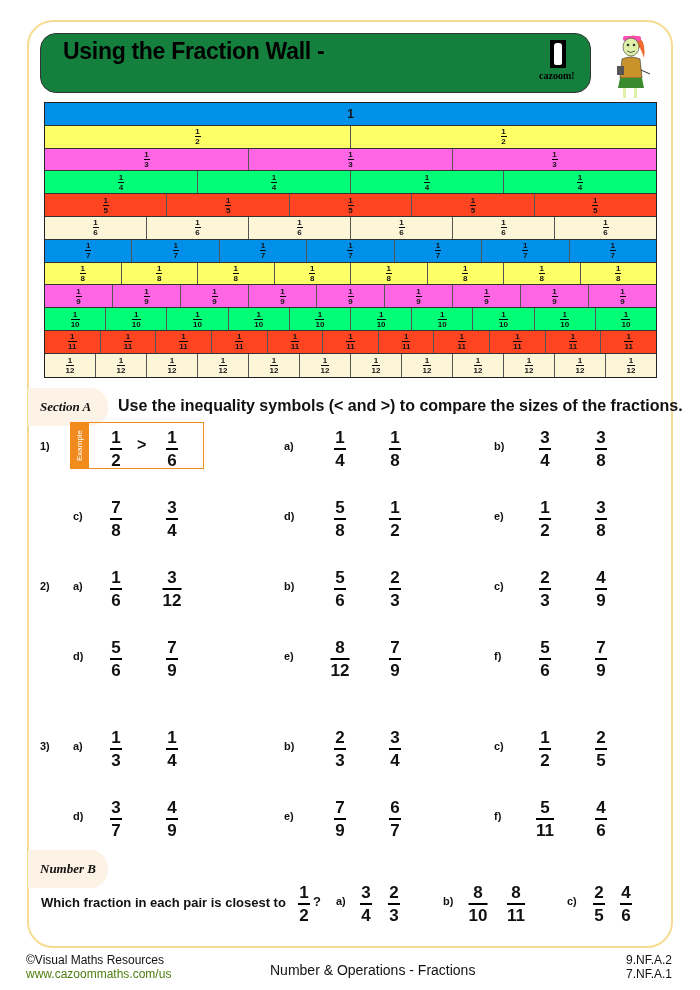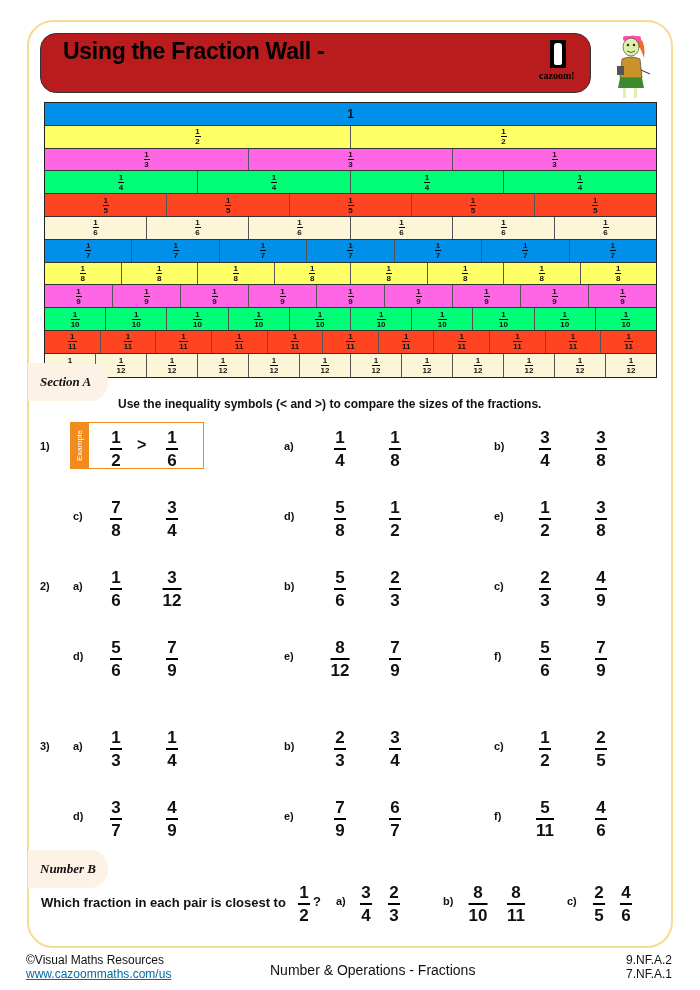--- a/index.html
+++ b/index.html
@@ -1,44 +1,44 @@
 <!DOCTYPE html>
 <html><head>
 <meta charset="utf-8">
 <style>
   * { box-sizing: border-box; margin: 0; padding: 0; }
   body { width: 700px; height: 990px; background: #ffffff; font-family: "Liberation Sans", sans-serif; color: #111; position: relative; overflow: hidden; }
   .frame { position: absolute; left: 27px; top: 20px; width: 646px; height: 928px; border: 2px solid #f6dc92; border-radius: 26px; background: #fff; }
-  .title-box { position: absolute; left: 40px; top: 33px; width: 551px; height: 60px; border: 1.5px solid #333; border-radius: 16px; background: #b91c1c; padding-left: 44px; }
+  .title-box { position: absolute; left: 40px; top: 33px; width: 551px; height: 60px; border: 1.5px solid #333; border-radius: 16px; background: #15803d; padding-left: 44px; }
   .title { position: absolute; left: 22px; top: 4px; font-size: 23px; font-weight: bold; line-height: 26px; color: #000; letter-spacing: -0.3px; }
   .logo { position: absolute; left: 500px; top: 4px; width: 42px; height: 50px; }
   .logo .cup { position: absolute; left: 9px; top: 2px; width: 16px; height: 28px; background: #000; }
   .logo .cup::after { content: ""; position: absolute; left: 4px; top: 3px; width: 8px; height: 22px; background: #fff; border-radius: 3px 3px 2px 2px; }
   .logo .brand { position: absolute; left: -2px; top: 32px; font-family: "Liberation Serif", serif; font-size: 10px; font-weight: bold; color: #000; }
   .mascot { position: absolute; left: 612px; top: 30px; width: 40px; height: 72px; }
   .wall { position: absolute; left: 44px; top: 102px; width: 613px; border: 1.5px solid #222; }
   .wall-row { display: flex; height: 22.8px; border-bottom: 1px solid #333; }
   .wall-row:last-child { border-bottom: none; }
   .cell { flex: 1; border-right: 1px solid #555; display: flex; align-items: center; justify-content: center; font-size: 8px; font-weight: bold; }
   .cell:last-child { border-right: none; }
   .mini-frac { display: inline-flex; flex-direction: column; align-items: center; line-height: 9px; }
   .mini-frac .bar { width: 100%; min-width: 6px; border-top: 1px solid #000; }
   .whole { font-size: 12px; font-weight: bold; }
   .section-tab { position: absolute; height: 38px; background: #fdf2e6; border-radius: 0 18px 18px 0; font-family: "Liberation Serif", serif; font-style: italic; font-weight: bold; font-size: 13px; padding-left: 12px; display: flex; align-items: center; }
-  .instr { position: absolute; font-size: 12px; font-weight: bold; }
+  .instr { position: absolute; font-size: 16px; font-weight: bold; }
   .qnum { position: absolute; font-size: 11px; font-weight: bold; }
   .lbl { position: absolute; font-size: 11px; font-weight: bold; }
   .frac { position: absolute; display: flex; flex-direction: column; align-items: center; font-size: 17px; font-weight: bold; line-height: 19px; transform: translateX(-50%); }
   .frac .bar { width: 100%; min-width: 12px; border-top: 2px solid #000; margin: 1px 0; }
   .example-box { position: absolute; left: 70px; top: 422px; width: 134px; height: 47px; border: 1.5px solid #f28b1e; }
   .example-tag { position: absolute; left: 0; top: 0; width: 18px; height: 100%; background: #f28b1e; color: #fff; font-size: 8px; display: flex; align-items: center; justify-content: center; }
   .example-tag span { transform: rotate(-90deg); white-space: nowrap; }
   .gt { position: absolute; font-size: 16px; font-weight: bold; }
   .footer-left { position: absolute; left: 26px; top: 953px; font-size: 12px; line-height: 14px; }
-  .footer-left a { color: #0369a1; text-decoration: underline; }
+  .footer-left a { color: #4d7c0f; }
   .footer-mid { position: absolute; left: 270px; top: 962px; font-size: 14px; }
   .footer-right { position: absolute; right: 28px; top: 953px; font-size: 12px; line-height: 14px; text-align: right; }
 </style>
 </head>
 <body>
 
 <div class="frame"></div>
 
 <div class="title-box">
   <div class="title">
@@ -627,21 +627,21 @@
       <div class="cell">
         <span class="mini-frac">
           <span>1</span>
           <span class="bar"></span>
           <span>12</span>
         </span>
       </div>
     </div>
   </div>
 
-<div class="section-tab" style="left:28px; top:363px; width:80px;">Section A</div>
+<div class="section-tab" style="left:28px; top:388px; width:80px;">Section A</div>
 <div class="instr" style="left:118px; top:397px;">Use the inequality symbols (&lt; and &gt;) to compare the sizes of the fractions.</div>
 
 <div class="qnum" style="left:40px; top:440px;">1)</div>
 <div class="example-box">
   <div class="example-tag">
       <span>Example</span>
     </div>
 </div>
 <div class="frac" style="left:116px; top:428px;">
   <span>1</span>

